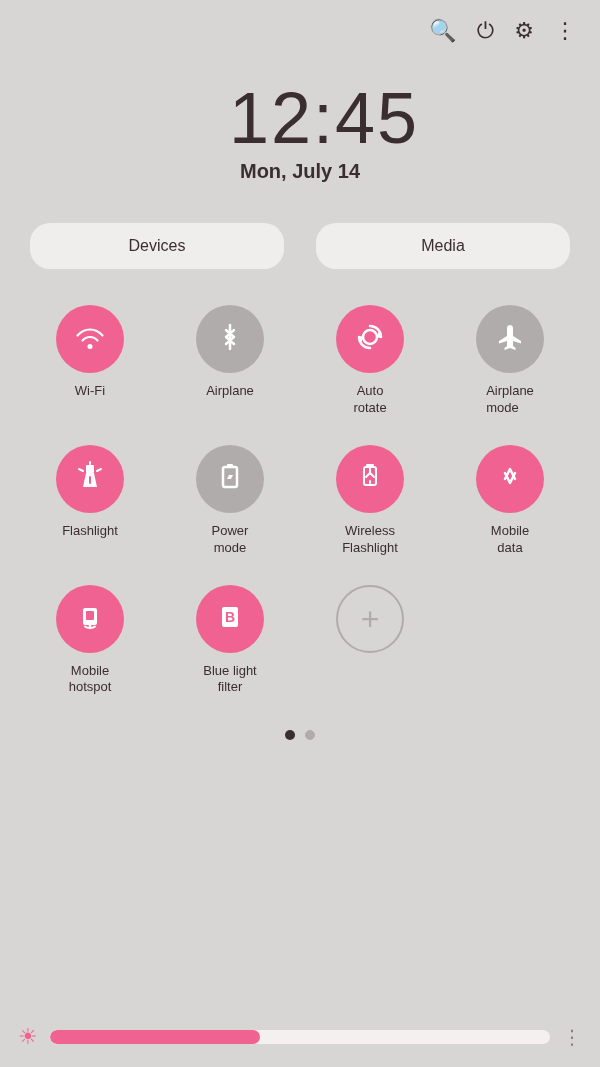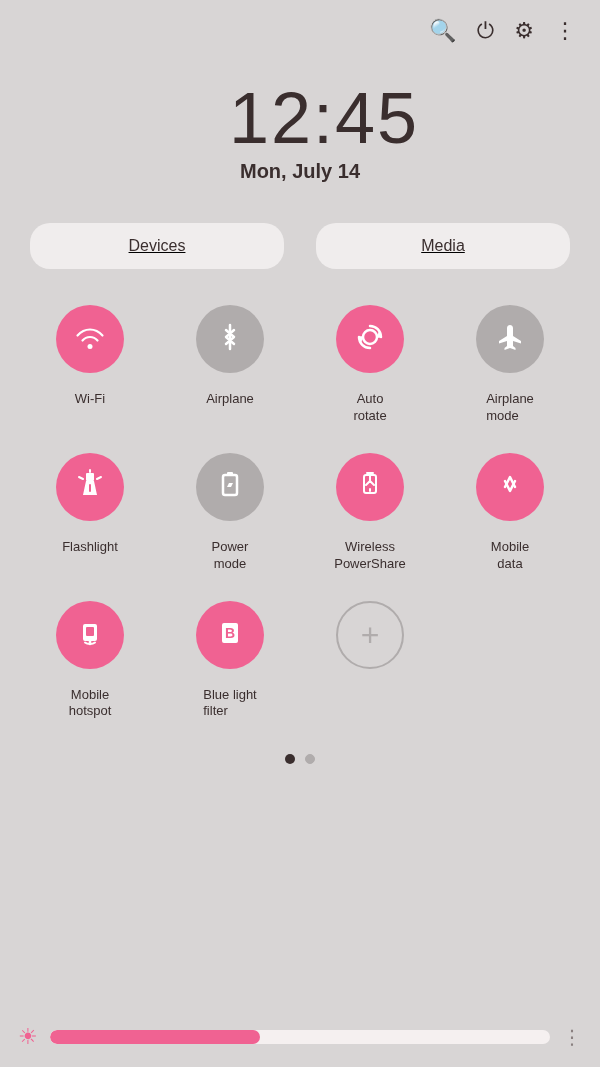--- a/index.html
+++ b/index.html
@@ -46,21 +46,20 @@
       margin-top: 6px;
       font-weight: 700;
     }
 
     
     .tab-row {
       display: flex;
       justify-content: center;
       gap: 32px;
       margin: 0 30px 28px;
-      text-decoration: underline;
     }
     .tab-btn {
       flex: 1;
       background: #f0eded;
       border: none;
       border-radius: 20px;
       padding: 14px 0;
       font-size: 16px;
       color: #3a2e2e;
       cursor: pointer;
@@ -75,21 +74,20 @@
       padding: 0 20px;
       row-gap: 8px;
     }
 
     .tile {
       display: flex;
       flex-direction: column;
       align-items: center;
       padding: 8px 4px 12px;
       cursor: pointer;
-      gap: 8px;
     }
 
     .tile-circle {
       width: 68px;
       height: 68px;
       border-radius: 50%;
       display: flex;
       align-items: center;
       justify-content: center;
       margin-bottom: 10px;
@@ -279,21 +277,21 @@
         <svg width="34" height="34" viewBox="0 0 34 34" fill="none">
           <rect x="11" y="8" width="12" height="18" rx="2" stroke="white" stroke-width="2" fill="none"></rect>
           <line x1="14" y1="6" x2="20" y2="6" stroke="white" stroke-width="2" stroke-linecap="round"></line>
           <line x1="17" y1="8" x2="17" y2="14" stroke="white" stroke-width="2"></line>
           <polyline points="13,18 17,14 21,18" stroke="white" stroke-width="2" fill="none" stroke-linecap="round" stroke-linejoin="round"></polyline>
           <line x1="17" y1="22" x2="17" y2="24" stroke="white" stroke-width="2" stroke-linecap="round"></line>
         </svg>
       </span>
     </div>
     <span class="tile-label" style="white-space:pre-line; text-align:center;">Wireless
-PowerShare</span>
+Flashlight</span>
   </div>
 
   <div class="tile">
     <div class="tile-circle pink">
       <span class="tile-icon">
         <svg width="34" height="34" viewBox="0 0 34 34" fill="none">
           <polyline points="12,20 17,10 22,20" stroke="white" stroke-width="2.5" fill="none" stroke-linecap="round" stroke-linejoin="round"></polyline>
           <polyline points="22,14 17,24 12,14" stroke="white" stroke-width="2.5" fill="none" stroke-linecap="round" stroke-linejoin="round"></polyline>
         </svg>
       </span>
@@ -319,21 +317,21 @@
 
   <div class="tile">
     <div class="tile-circle pink">
       <span class="tile-icon">
         <svg width="34" height="34" viewBox="0 0 34 34" fill="none">
           <rect x="9" y="8" width="16" height="20" rx="2" fill="white"></rect>
           <text x="17" y="23" text-anchor="middle" font-size="14" font-weight="bold" fill="#f06292">B</text>
         </svg>
       </span>
     </div>
-    <span class="tile-label" style="white-space:pre-line; text-align:left;">Blue light
+    <span class="tile-label" style="white-space:pre-line; text-align:center;">Blue light
 filter</span>
   </div>
 
   <div class="tile">
     <div class="tile-circle outline">
       <span style="font-size: 32px; color: #b0acac; line-height:1;">+</span>
     </div>
     <span class="tile-label"></span>
   </div>
 

